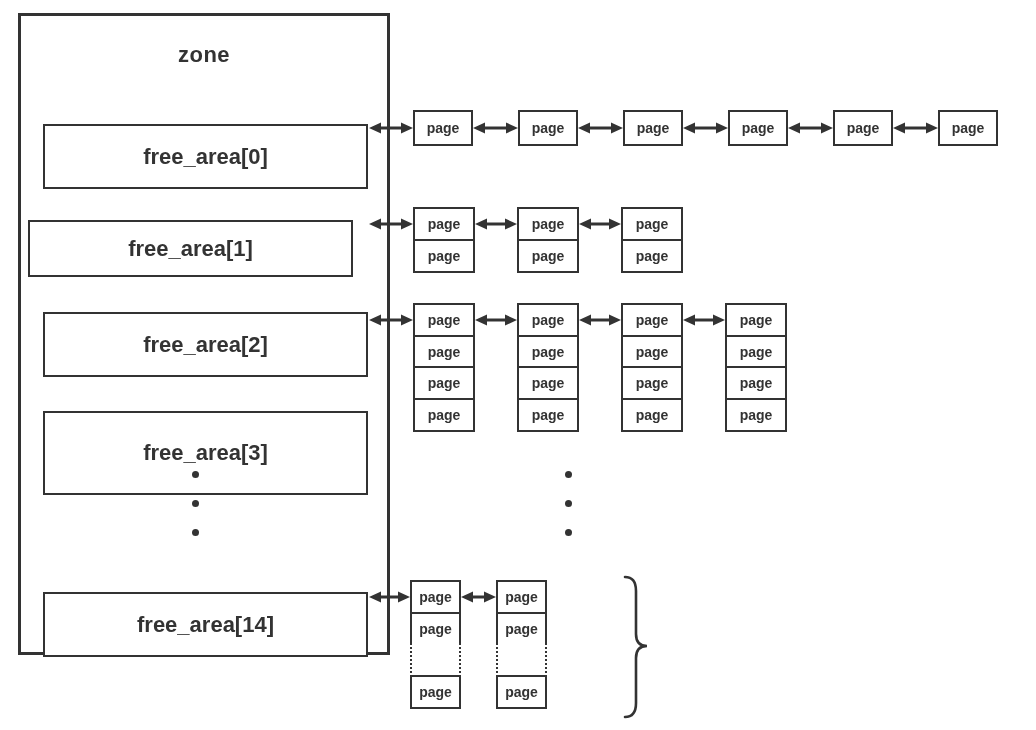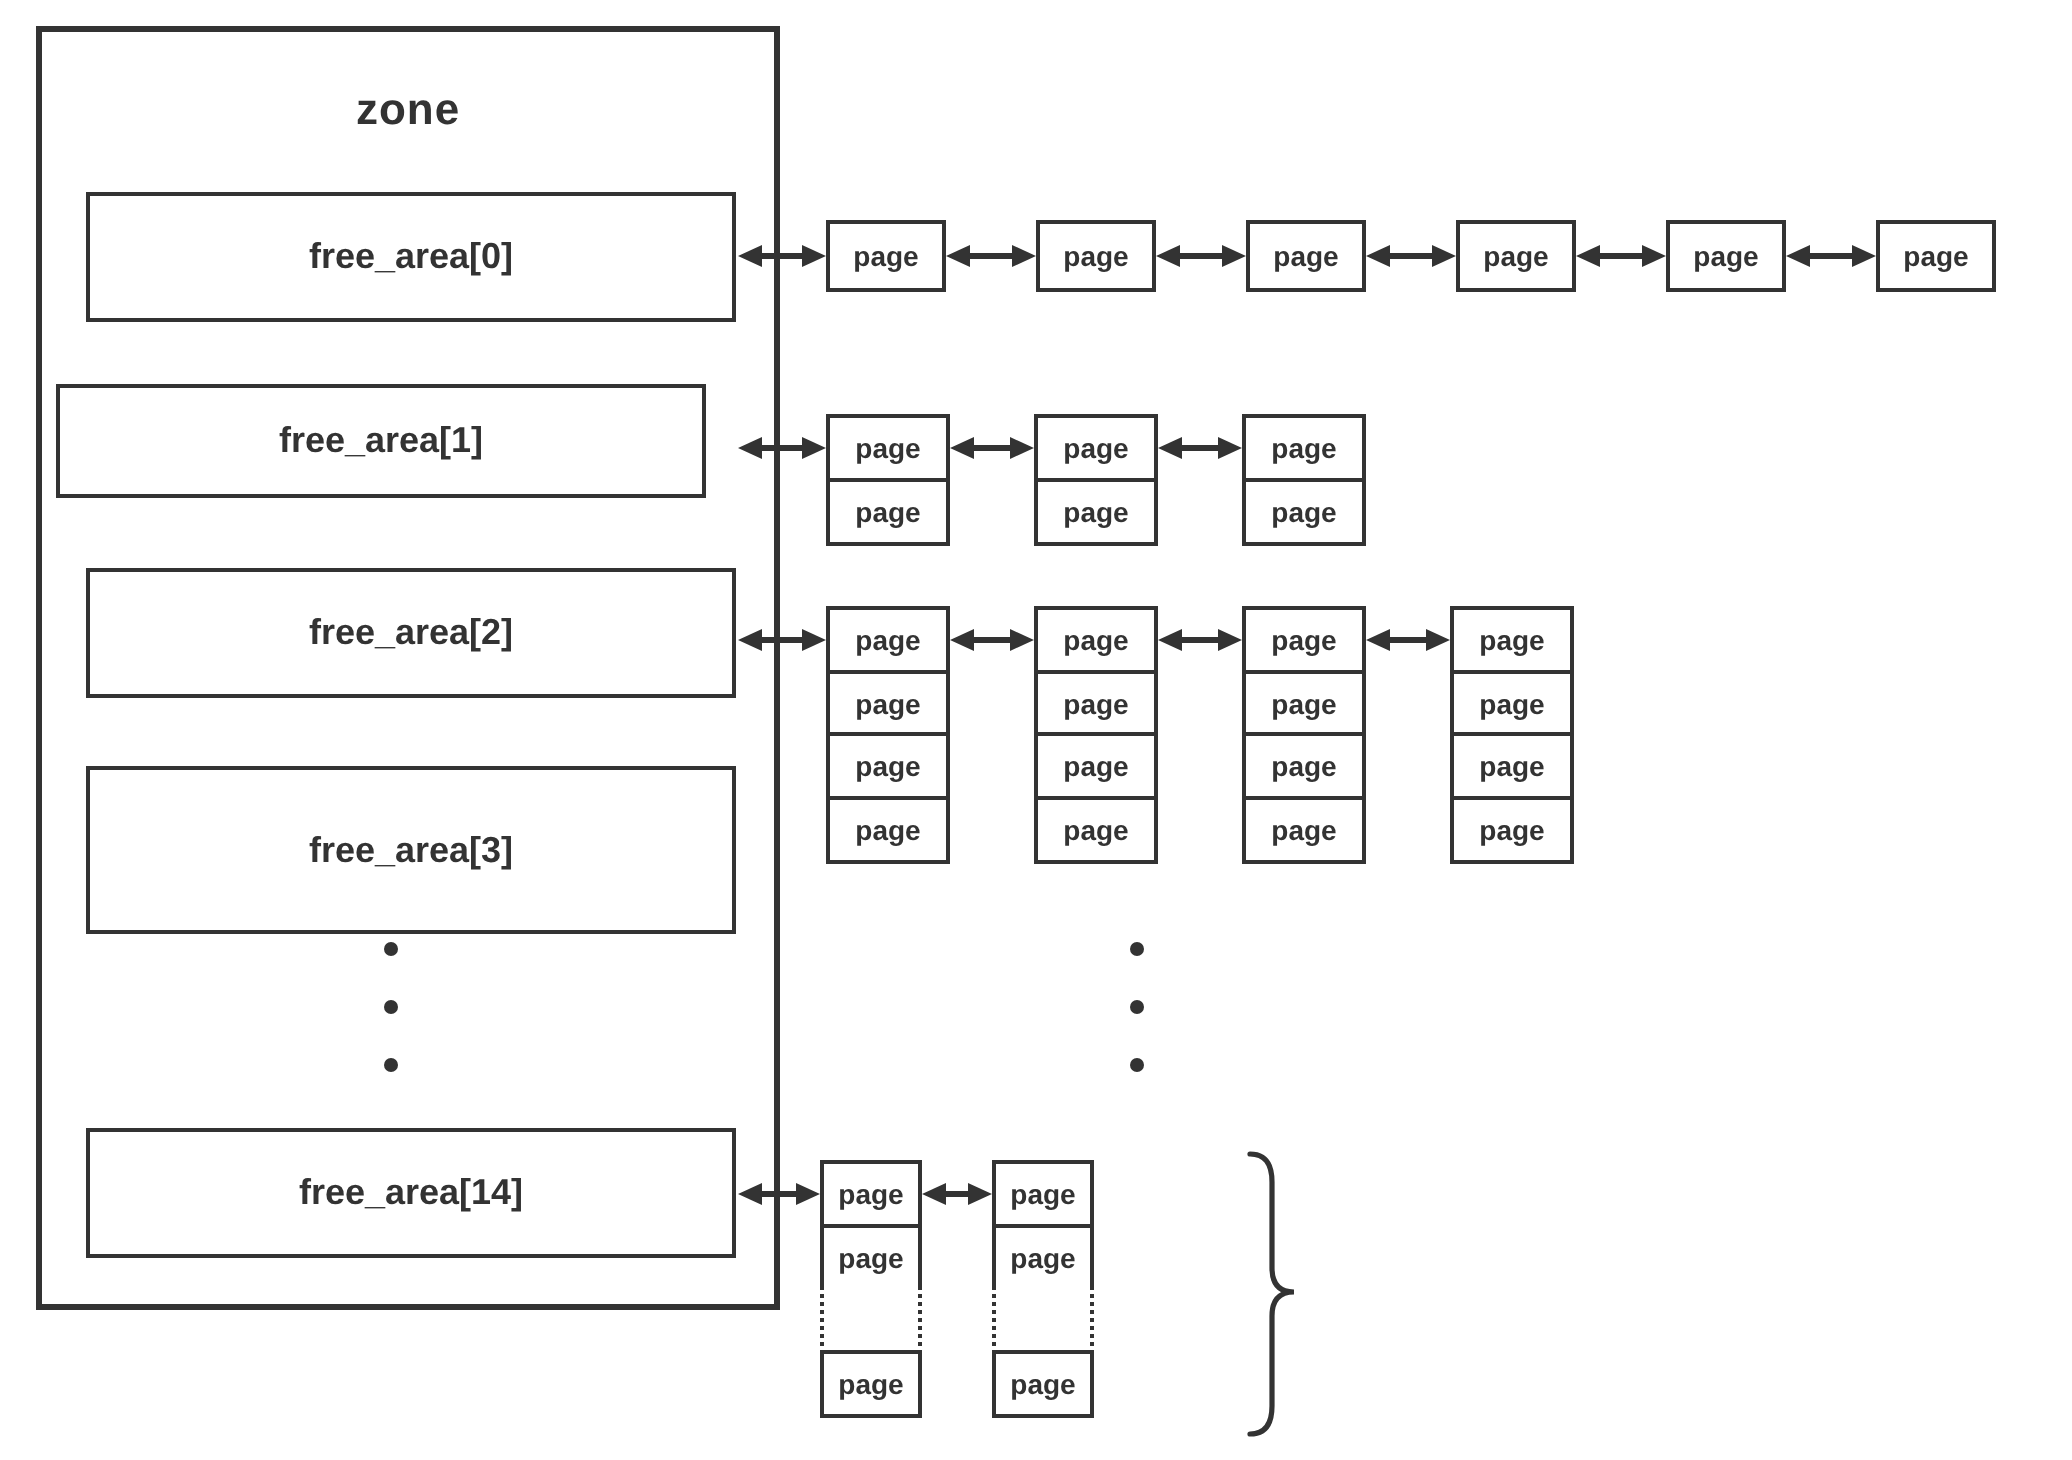--- a/index.html
+++ b/index.html
@@ -11,21 +11,21 @@
     position:absolute;left:18px;top:13px;width:372px;height:642px;
     border:3px solid #333;box-sizing:border-box;background:#fff;
   }
   .zone-title{
     position:absolute;left:18px;top:30px;width:372px;text-align:center;
     font-size:22px;font-weight:bold;letter-spacing:0.5px;margin-top:12px;
   }
   .fa-box{
     position:absolute;border:2.5px solid #333;box-sizing:border-box;background:#fff;
     display:flex;align-items:center;justify-content:center;
-    font-size:18px;font-weight:bold;
+    font-size:22px;font-weight:bold;margin-top:28px;
   }
   .stack{position:absolute;display:flex;flex-direction:column;text-align:center;}
   .page-cell{
     box-sizing:border-box;border:2.5px solid #333;background:#fff;margin-top:-2.5px;
     display:flex;align-items:center;justify-content:center;
     font-size:14px;font-weight:bold;
   }
   .stack .page-cell:first-child{margin-top:0;}
   .gap-cell{
     box-sizing:border-box;margin-top:-2.5px;background:#fff;

